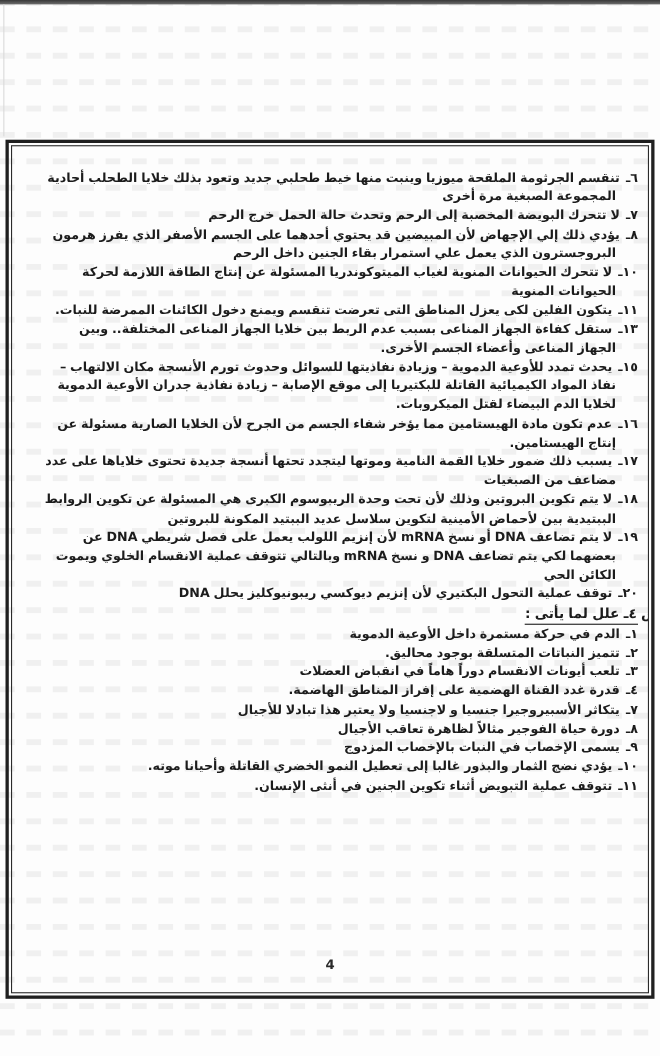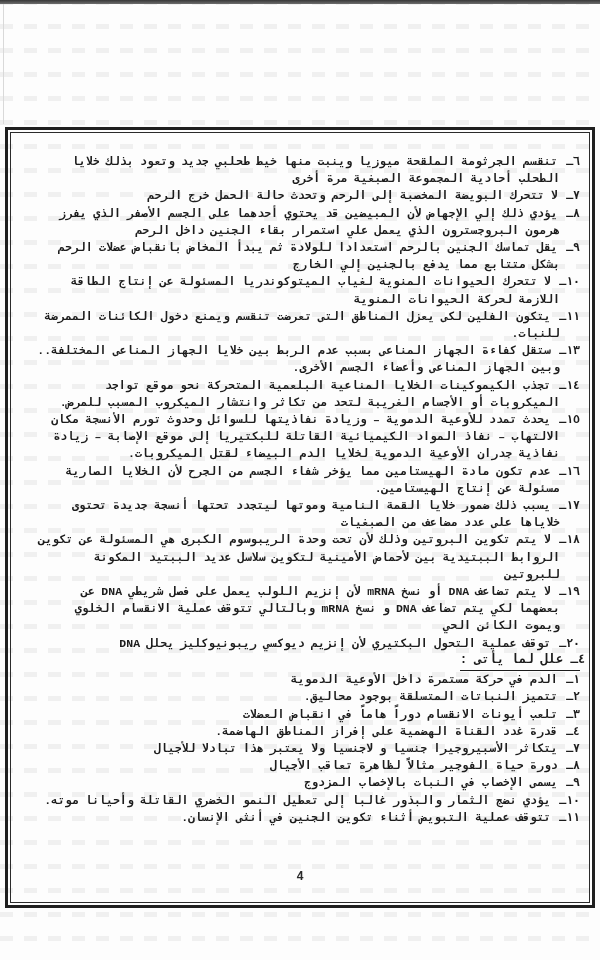--- a/index.html
+++ b/index.html
@@ -50,21 +50,20 @@
     position: absolute;
     top: 0; right: 0; left: 0; bottom: 0;
     padding: 20px 9px 0 26px;
     direction: rtl;
     text-align: right;
     color: #1c1c1c;
     font-weight: bold;
     font-size: 11.5px;
     line-height: 17.2px;
     overflow: hidden;
-    font-family: Liberation Mono, monospace;
   }
   p.q {
     margin: 0;
     padding-right: 20px;
     text-indent: -20px;
     word-spacing: -0.5px;
   }
   p.q .lbl { margin-left: 2px; }
   .section-title {
     margin: 15px 0 1px 0;
@@ -92,25 +91,23 @@
   <div class="page-edge-line"></div>
 
   <div class="page-frame">
     <div class="page-frame-inner">
       <div class="content">
 
         <div>
           <p class="q"><span class="lbl">٦ـ</span> <span>تنقسم الجرثومة الملقحة ميوزيا وينبت منها خيط طحلبي جديد وتعود بذلك خلايا الطحلب أحادية المجموعة الصبغية مرة أخرى</span></p>
           <p class="q"><span class="lbl">٧ـ</span> <span>لا تتحرك البويضة المخصبة إلى الرحم وتحدث حالة الحمل خرج الرحم</span></p>
           <p class="q"><span class="lbl">٨ـ</span> <span>يؤدي ذلك إلي الإجهاض لأن المبيضين قد يحتوي أحدهما على الجسم الأصفر الذي يفرز هرمون البروجسترون الذي يعمل علي استمرار بقاء الجنين داخل الرحم</span></p>
-          <p class="q"><span class="lbl">٩ـ</span> <span>يقل تماسك الجنين بالرحم استعدادا للولادة ثم يبدأ المخاض بانقباض عضلات الرحم بشكل متتابع مما يدفع بالجنين إلي الخارج</span></p>
           <p class="q"><span class="lbl">١٠ـ</span> <span>لا تتحرك الحيوانات المنوية لغياب الميتوكوندريا المسئولة عن إنتاج الطاقة اللازمة لحركة الحيوانات المنوية</span></p>
           <p class="q"><span class="lbl">١١ـ</span> <span>يتكون الفلين لكى يعزل المناطق التى تعرضت تنقسم ويمنع دخول الكائنات الممرضة للنبات.</span></p>
           <p class="q"><span class="lbl">١٣ـ</span> <span>ستقل كفاءة الجهاز المناعى بسبب عدم الربط بين خلايا الجهاز المناعى المختلفة.. وبين الجهاز المناعى وأعضاء الجسم الأخرى.</span></p>
-          <p class="q"><span class="lbl">١٤ـ</span> <span>تجذب الكيموكينات الخلايا المناعية البلعمية المتحركة نحو موقع تواجد الميكروبات أو الأجسام الغريبة لتحد من تكاثر وانتشار الميكروب المسبب للمرض.</span></p>
           <p class="q"><span class="lbl">١٥ـ</span> <span>يحدث تمدد للأوعية الدموية – وزيادة نفاذيتها للسوائل وحدوث تورم الأنسجة مكان الالتهاب – نفاذ المواد الكيميائية القاتلة للبكتيريا إلى موقع الإصابة – زيادة نفاذية جدران الأوعية الدموية لخلايا الدم البيضاء لقتل الميكروبات.</span></p>
           <p class="q"><span class="lbl">١٦ـ</span> <span>عدم تكون مادة الهيستامين مما يؤخر شفاء الجسم من الجرح لأن الخلايا الصارية مسئولة عن إنتاج الهيستامين.</span></p>
           <p class="q"><span class="lbl">١٧ـ</span> <span>يسبب ذلك ضمور خلايا القمة النامية وموتها ليتجدد تحتها أنسجة جديدة تحتوى خلاياها على عدد مضاعف من الصبغيات</span></p>
           <p class="q"><span class="lbl">١٨ـ</span> <span>لا يتم تكوين البروتين وذلك لأن تحت وحدة الريبوسوم الكبرى هي المسئولة عن تكوين الروابط الببتيدية بين لأحماض الأمينية لتكوين سلاسل عديد الببتيد المكونة للبروتين</span></p>
           <p class="q"><span class="lbl">١٩ـ</span> <span>لا يتم تضاعف DNA أو نسخ mRNA لأن إنزيم اللولب يعمل على فصل شريطي DNA عن بعضهما لكي يتم تضاعف DNA و نسخ mRNA وبالتالي تتوقف عملية الانقسام الخلوي ويموت الكائن الحي</span></p>
           <p class="q"><span class="lbl">٢٠ـ</span> <span>توقف عملية التحول البكتيري لأن إنزيم ديوكسي ريبونيوكليز يحلل DNA</span></p>
         </div>
 
         <p class="q section-title"><span class="underlined">س ٤ـ علل لما يأتى :</span></p>
 

